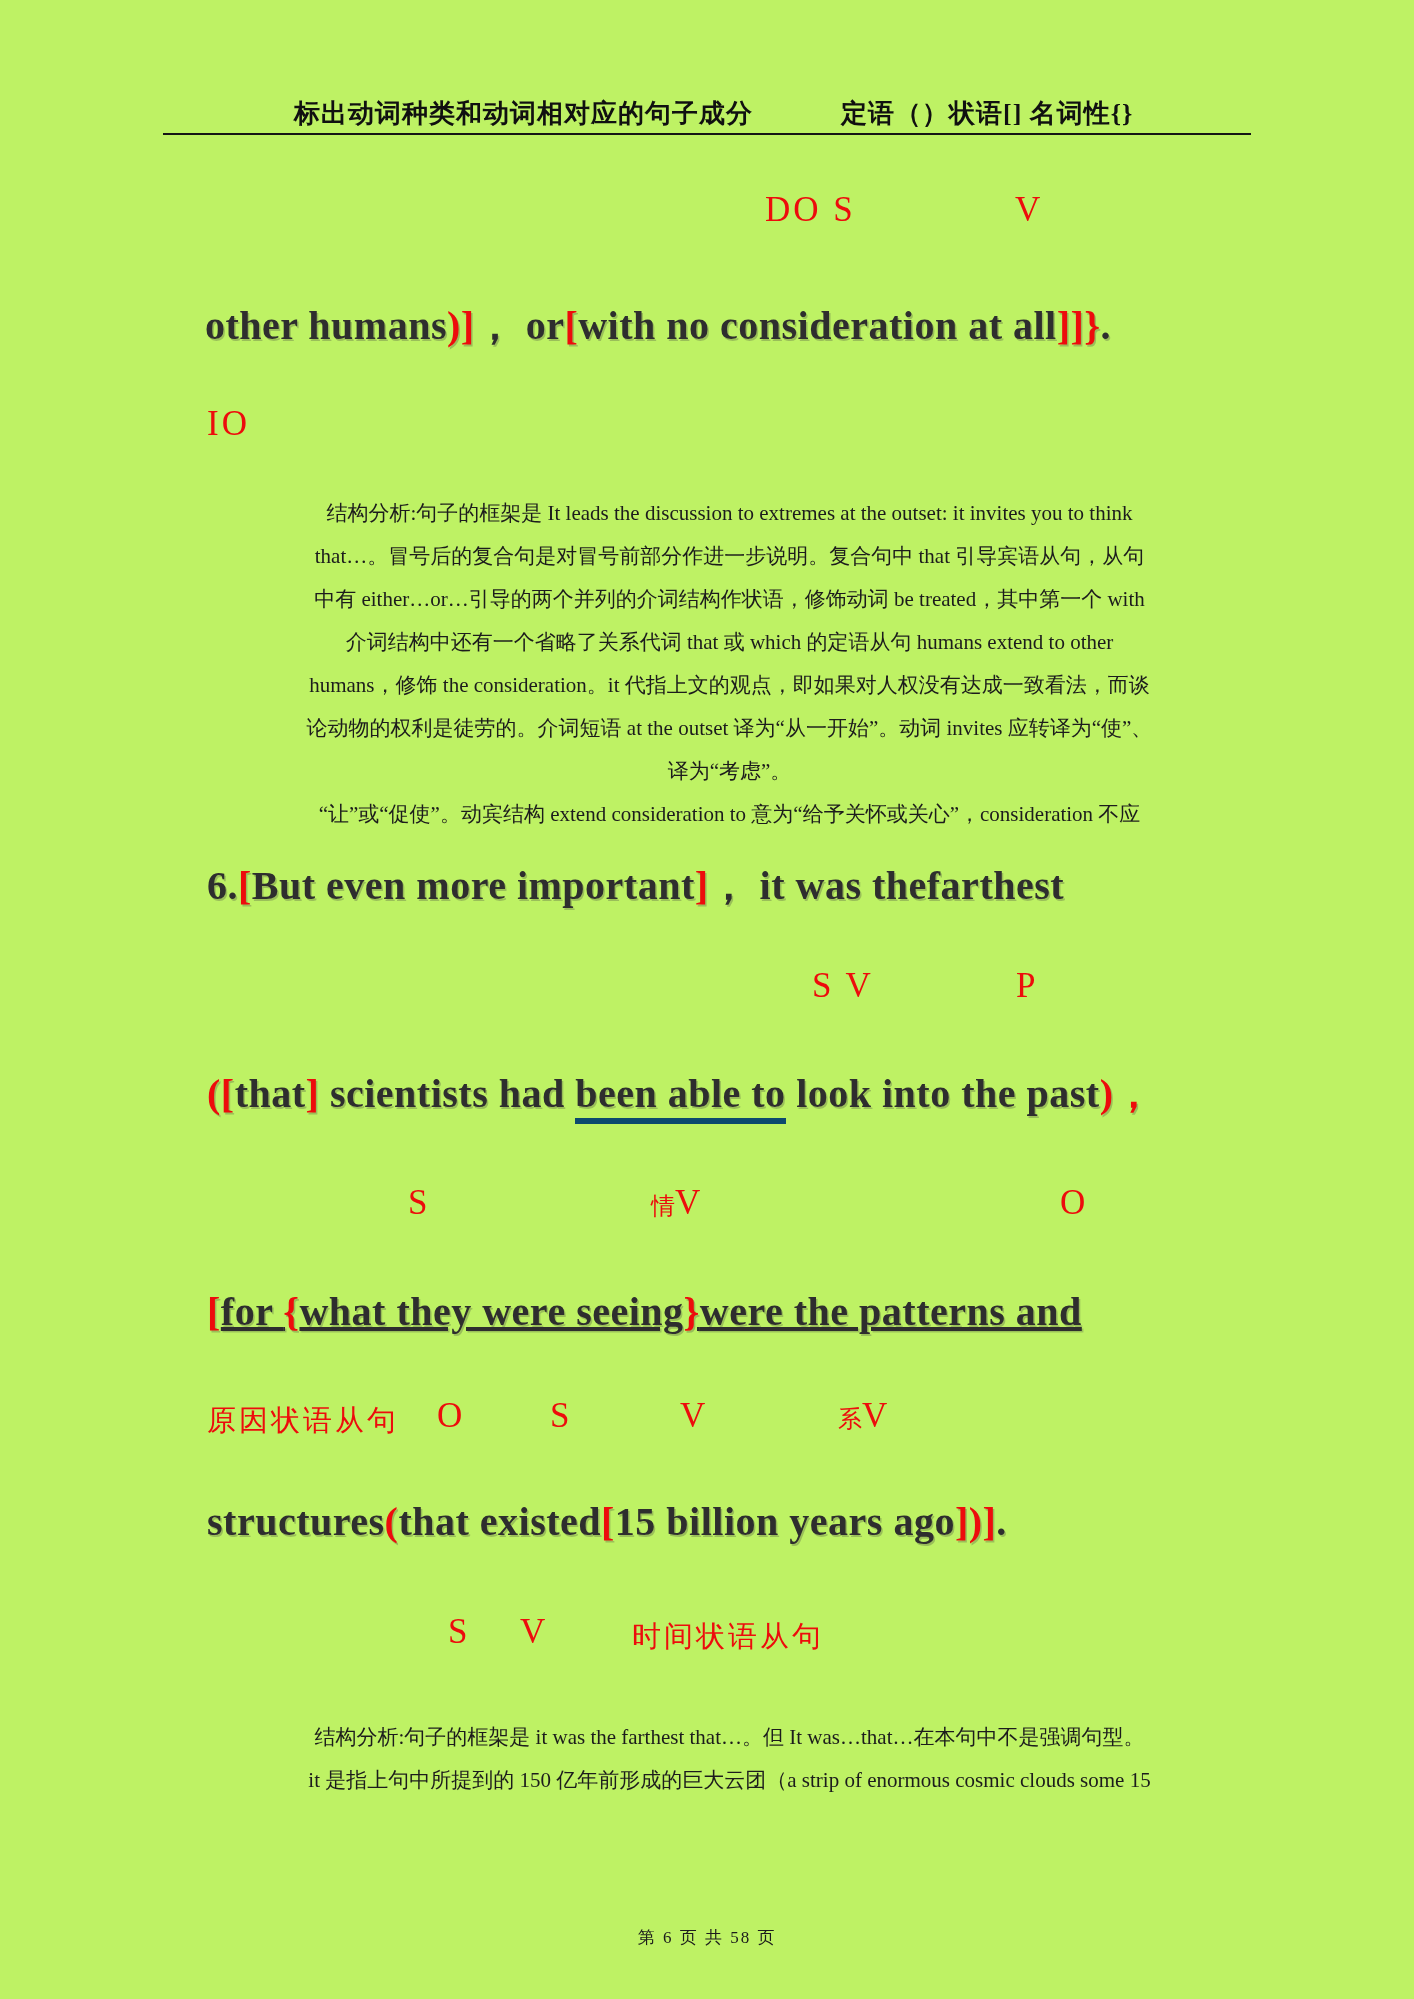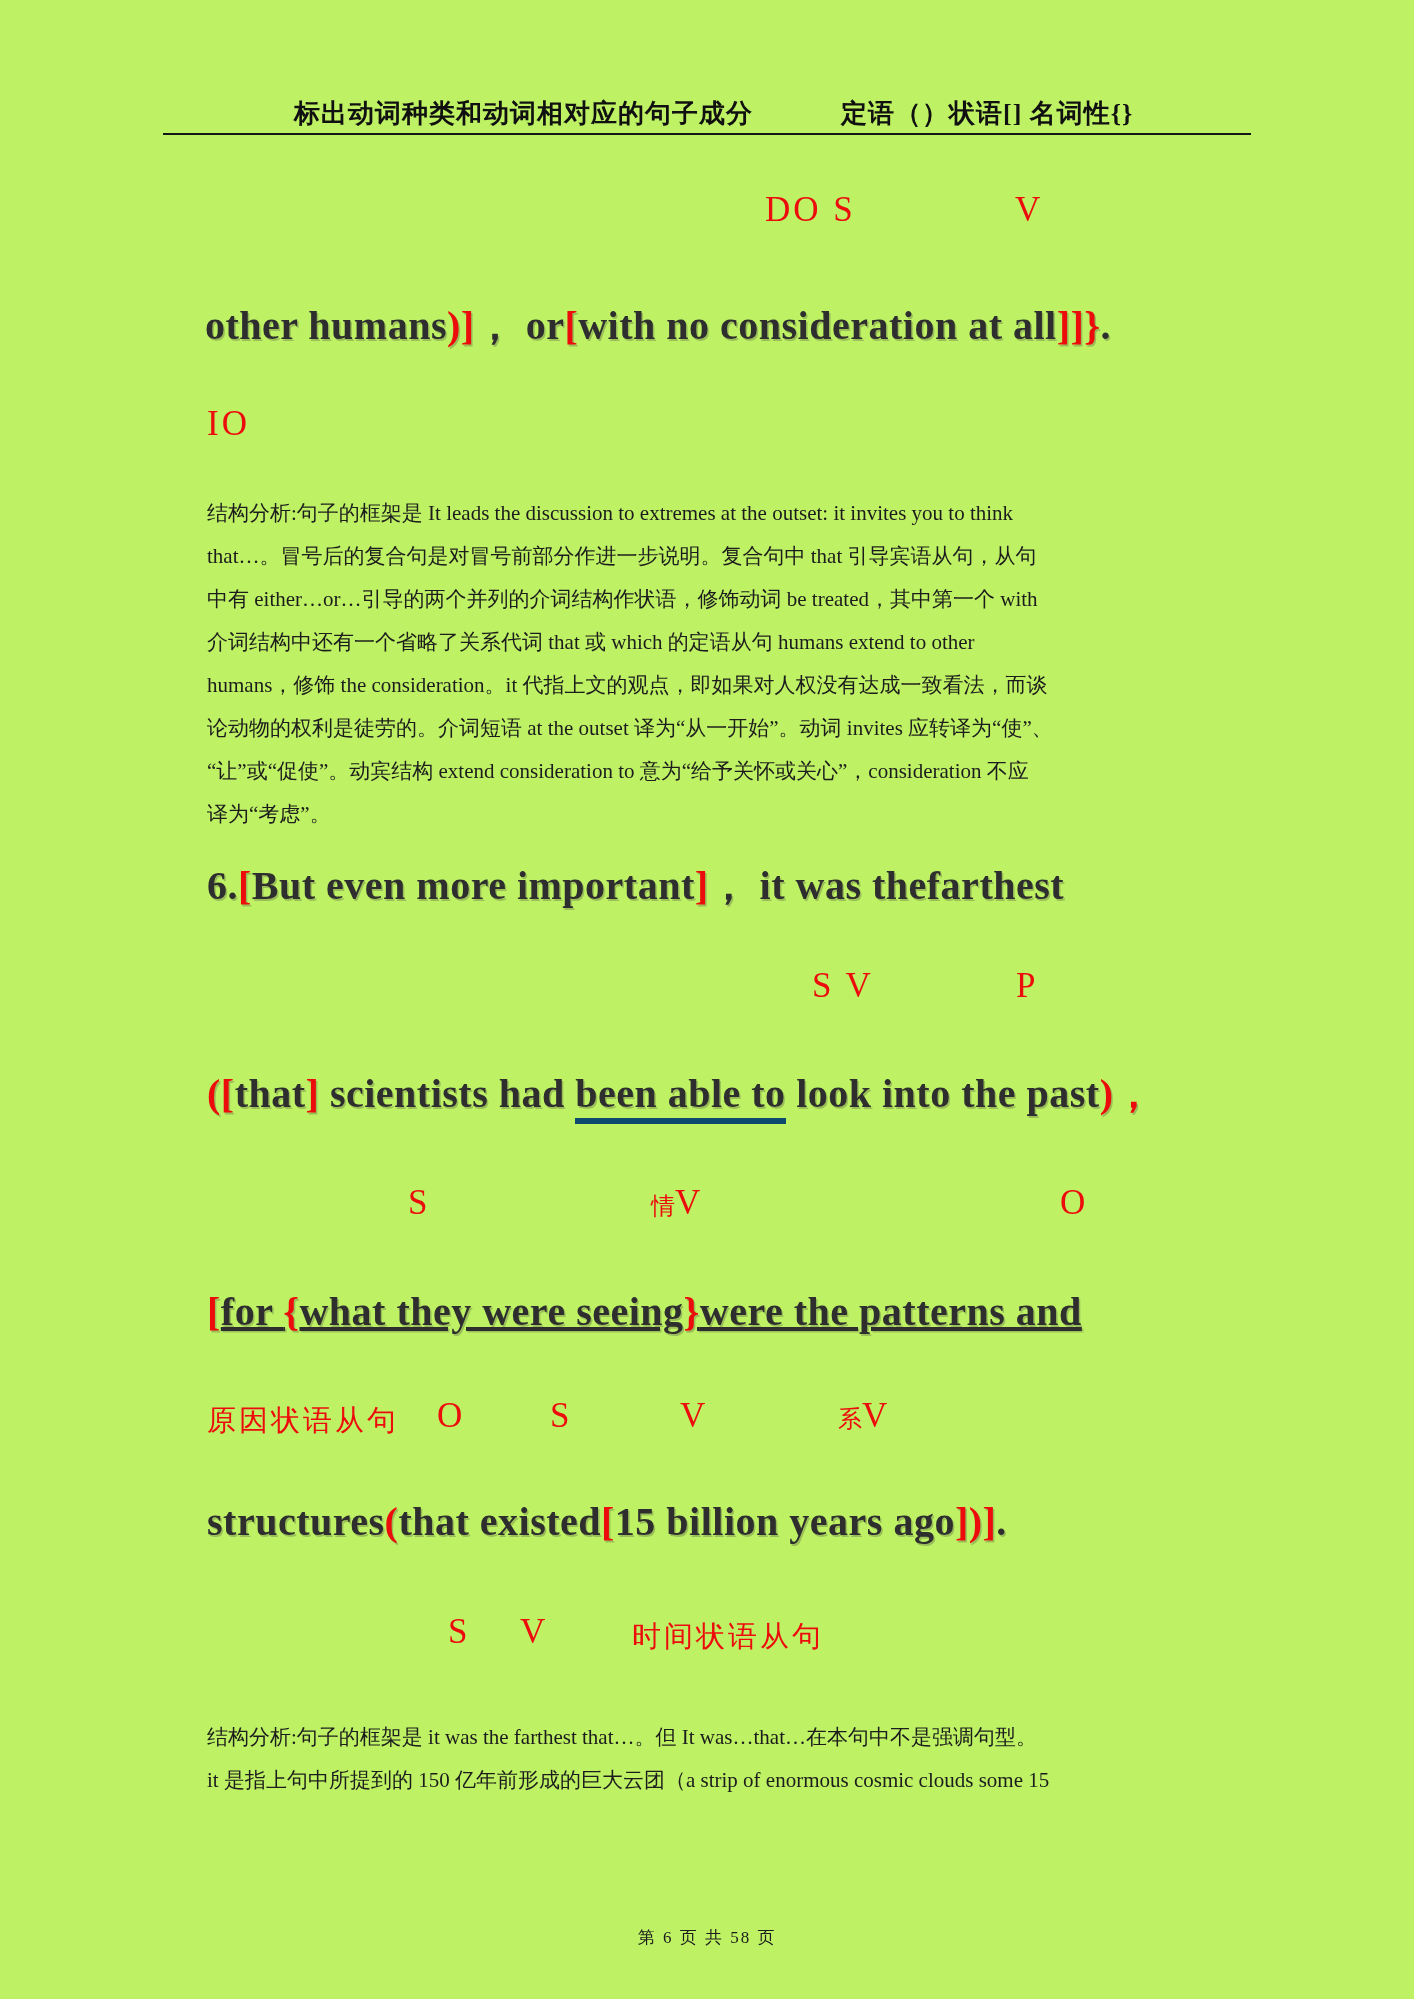--- a/index.html
+++ b/index.html
@@ -36,21 +36,21 @@
     font-size:35px;color:#ed0c0c;
     white-space:nowrap;letter-spacing:3px;
   }
   .ann-cn{font-size:29px;}
   .cn-small{font-size:24px;letter-spacing:0;}
   
   .para{
     position:absolute;left:207px;width:1045px;
     font-size:21px;line-height:43px;color:#1c1c1c;
   }
-  .para .pline{white-space:nowrap;}
+  .para .pline{white-space:nowrap;text-align:center;}
   
   .footer{
     position:absolute;left:0;top:1926px;width:100%;
     text-align:center;font-size:17px;color:#1c1c1c;letter-spacing:2px;
   }
 </style>
 </head>
 <body>
 
 <div class="page">
@@ -66,22 +66,22 @@
 
   <span class="ann" style="left:207px;top:404px;">IO</span>
 
   <div class="para" style="top:492px;">
     <div class="pline">结构分析:句子的框架是 It leads the discussion to extremes at the outset: it invites you to think</div>
     <div class="pline">that…。冒号后的复合句是对冒号前部分作进一步说明。复合句中 that 引导宾语从句，从句</div>
     <div class="pline">中有 either…or…引导的两个并列的介词结构作状语，修饰动词 be treated，其中第一个 with</div>
     <div class="pline">介词结构中还有一个省略了关系代词 that 或 which 的定语从句 humans extend to other</div>
     <div class="pline">humans，修饰 the consideration。it 代指上文的观点，即如果对人权没有达成一致看法，而谈</div>
     <div class="pline">论动物的权利是徒劳的。介词短语 at the outset 译为“从一开始”。动词 invites 应转译为“使”、</div>
+    <div class="pline">译为“考虑”。</div>
     <div class="pline">“让”或“促使”。动宾结构 extend consideration to 意为“给予关怀或关心”，consideration 不应</div>
-    <div class="pline">译为“考虑”。</div>
   </div>
 
   <div class="bold-line" style="left:207px;top:858px;"><span class="k">6.</span><span class="r">[</span><span class="k">But even more important</span><span class="r">]</span><span class="k">，</span><span class="k"> it was thefarthest</span></div>
 
   <span class="ann" style="left:812px;top:966px;">S V</span>
   <span class="ann" style="left:1016px;top:966px;">P</span>
 
   <div class="bold-line" style="left:207px;top:1066px;"><span class="r">(</span><span class="r">[</span><span class="k">that</span><span class="r">]</span><span class="k"> scientists had </span><span class="k u">been able to</span><span class="k"> look into the past</span><span class="r">)</span><span class="r">，</span></div>
 
   <span class="ann" style="left:408px;top:1183px;">S</span>

